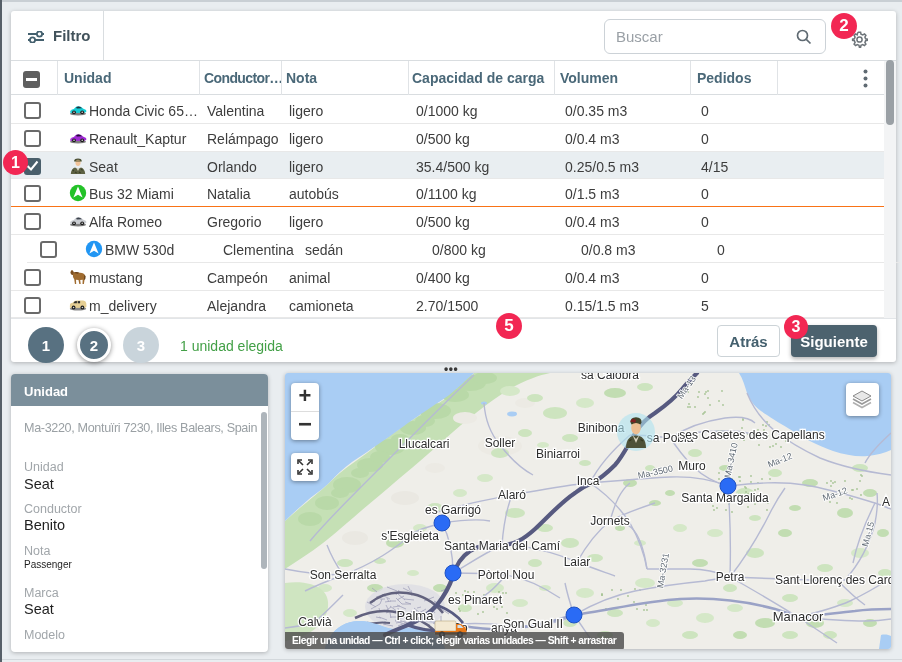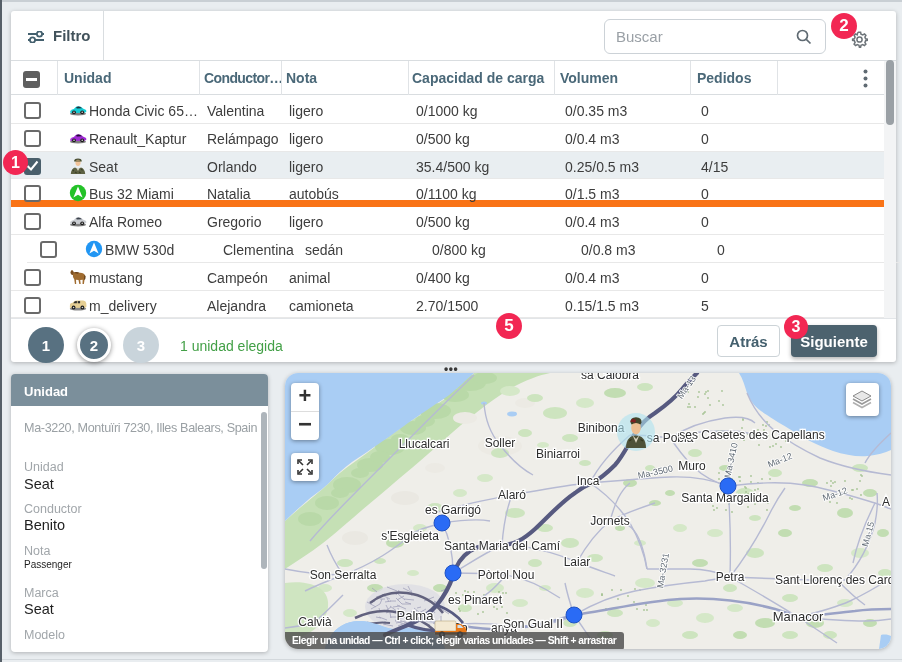--- a/index.html
+++ b/index.html
@@ -116,21 +116,21 @@
             <path d="M4.5 14 l1.5 1 M13 13 l1.6 1.2 M7 16 l1.7.9 M11 16 l1.7.9" stroke="#3c4028" stroke-width="1.1"></path>
             <path d="M6.3 4.4 l7.3.2 .2 1 -7.7 0 Z" fill="#50552f"></path>
           </svg></div>
     <div class="abs" style="left:78px;top:7px;">Seat</div>
     <div class="abs" style="left:196px;top:7px;">Orlando</div>
     <div class="abs" style="left:278px;top:7px;">ligero</div>
     <div class="abs" style="left:405px;top:7px;">35.4/500 kg</div>
     <div class="abs" style="left:554px;top:7px;">0.25/0.5 m3</div>
     <div class="abs" style="left:690px;top:7px;">4/15</div>
   </div>
-  <div class="abs" style="left:0;top:83.4px;width:873px;height:27.8px;border-bottom:7px solid #f97316;">
+  <div class="abs" style="left:0;top:83.4px;width:873px;height:27.8px;border-bottom:1px solid #f97316;">
     <div class="abs" style="left:13px;top:6px;width:17px;height:17px;border:2px solid #6a6a6a;border-radius:3px;background:#fff;"></div>
     <div class="abs" style="left:57px;top:4px;"><svg width="20" height="20" viewBox="0 0 20 20">
             <circle cx="10" cy="10" r="8.2" fill="#23c228"></circle>
             <path d="M10 3.6 L14.6 14.6 L10 11.8 L5.4 14.6 Z" fill="#fff"></path>
           </svg></div>
     <div class="abs" style="left:78px;top:7px;">Bus 32 Miami</div>
     <div class="abs" style="left:196px;top:7px;">Natalia</div>
     <div class="abs" style="left:278px;top:7px;">autobús</div>
     <div class="abs" style="left:405px;top:7px;">0/1100 kg</div>
     <div class="abs" style="left:554px;top:7px;">0/1.5 m3</div>
@@ -234,21 +234,21 @@
   <div class="abs" style="left:13px;top:128px;font-size:12.5px;color:#a1a6aa;">Conductor</div>
   <div class="abs" style="left:13px;top:143px;font-size:14.5px;color:#1f1f1f;">Benito</div>
   <div class="abs" style="left:13px;top:170px;font-size:12.5px;color:#a1a6aa;">Nota</div>
   <div class="abs" style="left:13px;top:185px;font-size:10px;color:#1f1f1f;">Passenger</div>
   <div class="abs" style="left:13px;top:212px;font-size:12.5px;color:#a1a6aa;">Marca</div>
   <div class="abs" style="left:13px;top:227px;font-size:14.5px;color:#1f1f1f;">Seat</div>
   <div class="abs" style="left:13px;top:254px;font-size:12.5px;color:#a1a6aa;">Modelo</div>
   <div class="abs" style="left:250px;top:38px;width:6px;height:157px;background:#aeb5bb;border-radius:3px;"></div>
 </div>
 
-<div class="abs panel" id="mappanel" style="left:285px;top:373px;width:606px;height:276px;border-radius:13px;overflow:hidden;background:#efeeea;">
+<div class="abs panel" id="mappanel" style="left:285px;top:373px;width:606px;height:276px;border-radius:3px;overflow:hidden;background:#efeeea;">
   <svg width="606" height="276" viewBox="0 0 606 276" id="mapsvg">
 <rect x="0" y="0" width="606" height="276" fill="#efeee9"></rect>
 <path d="M189,0 C180,8 170,17 160,26 C148,34 136,41 123,50 C111,58 95,70 82,80 C70,89 58,96 45,109 C33,121 15,134 0,148 L0,196 C12,188 25,180 38,170 C55,157 75,138 95,122 C115,105 140,84 160,66 C180,48 205,28 225,16 C240,7 255,2 265,0 Z" fill="#c5e0b5"></path>
       <ellipse cx="215" cy="73" rx="22" ry="10" fill="#eceae4"></ellipse>
       <ellipse cx="180" cy="45" rx="12" ry="6" fill="#eceae4"></ellipse>
       <ellipse cx="120" cy="125" rx="14" ry="7" fill="#eae8e2"></ellipse>
       <ellipse cx="70" cy="165" rx="13" ry="7" fill="#eae8e2"></ellipse>
       <ellipse cx="150" cy="95" rx="10" ry="5" fill="#eceae4"></ellipse>
       <ellipse cx="240" cy="30" rx="10" ry="5" fill="#eceae4"></ellipse>
 <ellipse cx="185" cy="10" rx="16" ry="8" fill="#b9d9a8"></ellipse>

